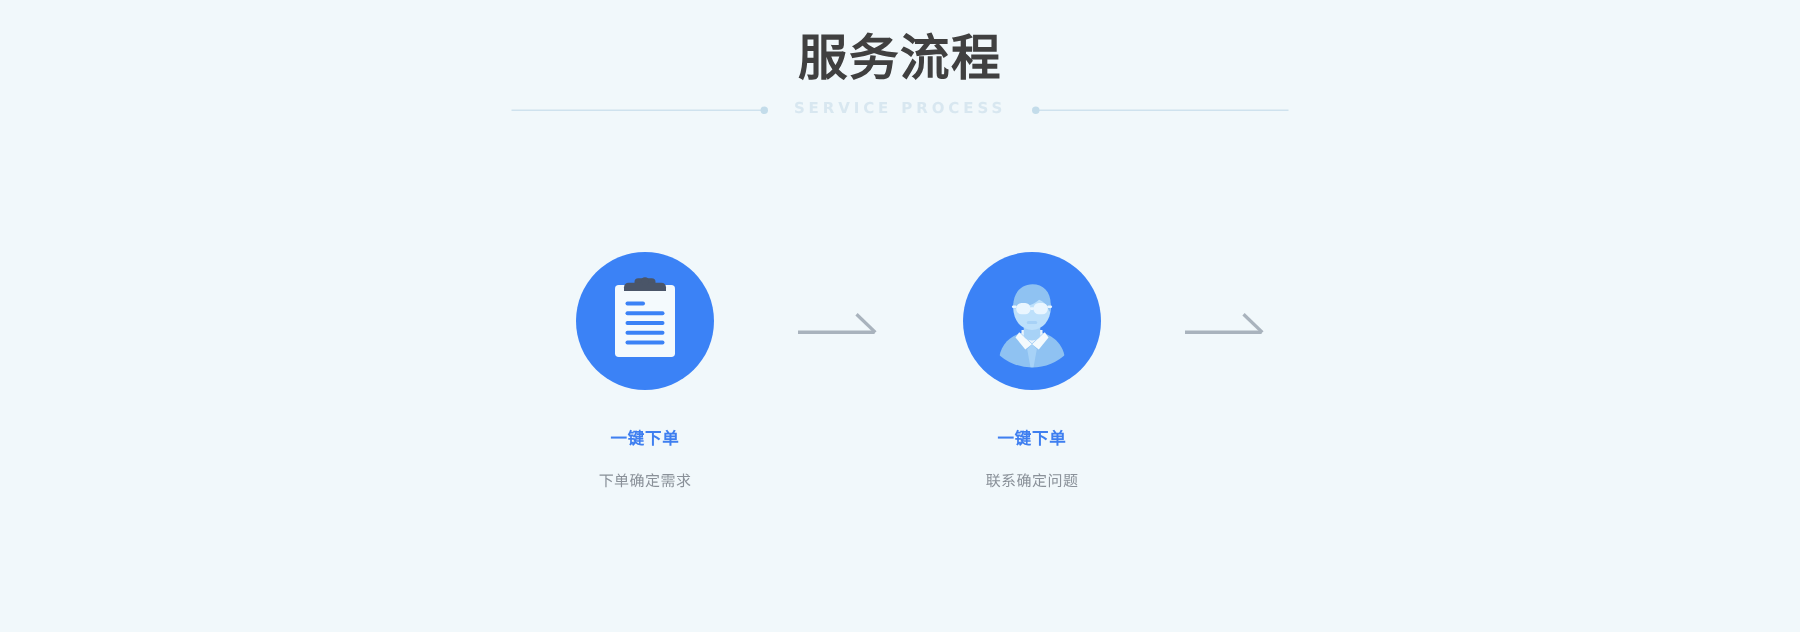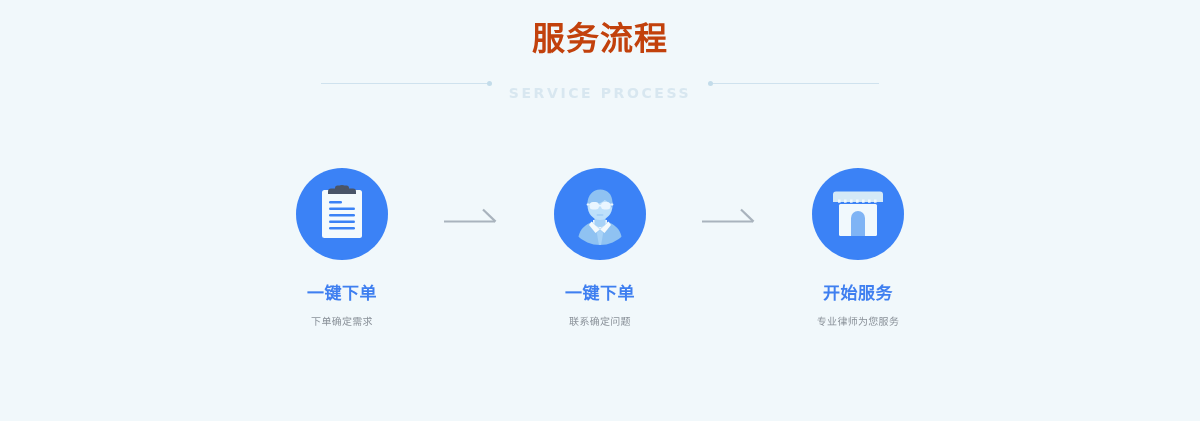--- a/index.html
+++ b/index.html
@@ -26,21 +26,21 @@
   .header {
     position: absolute;
     top: 18px;
     left: 0;
     width: 1200px;
     text-align: center;
   }
   .header-title {
     font-size: 33px;
     font-weight: bold;
-    color: #c2410c;
+    color: #404040;
     letter-spacing: 1px;
     line-height: 42px;
     margin: 0;
     font-family: Liberation Sans, sans-serif;
   }
   .header-sub-row {
     margin-top: 3px;
     display: flex;
     align-items: center;
     justify-content: center;
@@ -57,29 +57,28 @@
     position: absolute;
     top: -2px;
     width: 5px;
     height: 5px;
     border-radius: 50%;
     background: #c3dcea;
   }
   .rule-left .dot { right: -1px; }
   .rule-right .dot { left: -1px; }
   .header-sub {
-    font-size: 14px;
+    font-size: 10px;
     color: #d8e7f0;
     letter-spacing: 2.6px;
     font-weight: bold;
     padding: 0 18px;
     white-space: nowrap;
     line-height: 20px;
     font-family: "DejaVu Sans", "Liberation Sans", sans-serif;
-    margin-top: 20px;
   }
 
   
   .steps {
     position: absolute;
     top: 168px;
     left: 0;
     width: 1200px;
     display: flex;
     align-items: flex-start;
@@ -97,21 +96,21 @@
     height: 92px;
     border-radius: 50%;
     background: #3b82f6;
     display: flex;
     align-items: center;
     justify-content: center;
     flex: 0 0 auto;
   }
   .step-title {
     margin-top: 22px;
-    font-size: 17px;
+    font-size: 11px;
     font-weight: bold;
     color: #3f7ff0;
     letter-spacing: 0.5px;
     line-height: 22px;
     font-family: "DejaVu Sans", "Liberation Sans", sans-serif;
   }
   .step-desc {
     margin-top: 9px;
     font-size: 10px;
     color: #8a9199;
@@ -222,41 +221,15 @@
 
     <div class="arrow">
       <span>
         <svg width="56" height="22" viewBox="0 0 56 22" aria-hidden="true">
           <path d="M1 15.5 H52" stroke="#a9b3bd" stroke-width="2.2" stroke-linecap="butt" fill="none"></path>
           <path d="M40 3.5 L52.6 15.6" stroke="#a9b3bd" stroke-width="2.2" stroke-linecap="butt" fill="none"></path>
         </svg>
       </span>
     </div>
 
-    <div class="step">
-      <div class="circle">
-        <span>
-          <svg width="56" height="54" viewBox="0 0 56 54" aria-hidden="true">
-
-            <rect x="9" y="19" width="38" height="32" rx="1.5" fill="#f1f9fd"></rect>
-
-            <path d="M6 6.5h44a3 3 0 0 1 3 3v7.5H3V9.5a3 3 0 0 1 3-3z" fill="#d4e9f7"></path>
-
-            <g fill="#f1f9fd">
-              <rect x="8" y="14.5" width="2.6" height="3.2"></rect>
-              <rect x="14" y="14.5" width="2.6" height="3.2"></rect>
-              <rect x="20" y="14.5" width="2.6" height="3.2"></rect>
-              <rect x="26" y="14.5" width="2.6" height="3.2"></rect>
-              <rect x="32" y="14.5" width="2.6" height="3.2"></rect>
-              <rect x="38" y="14.5" width="2.6" height="3.2"></rect>
-              <rect x="44" y="14.5" width="2.6" height="3.2"></rect>
-            </g>
-
-            <path d="M21 51V33a7 7 0 0 1 14 0v18z" fill="#7fb4f5"></path>
-          </svg>
-        </span>
-      </div>
-      <div class="step-title">开始服务</div>
-      <div class="step-desc">专业律师为您服务</div>
-    </div>
 
   </div>
 </div>
 
 </body></html>

